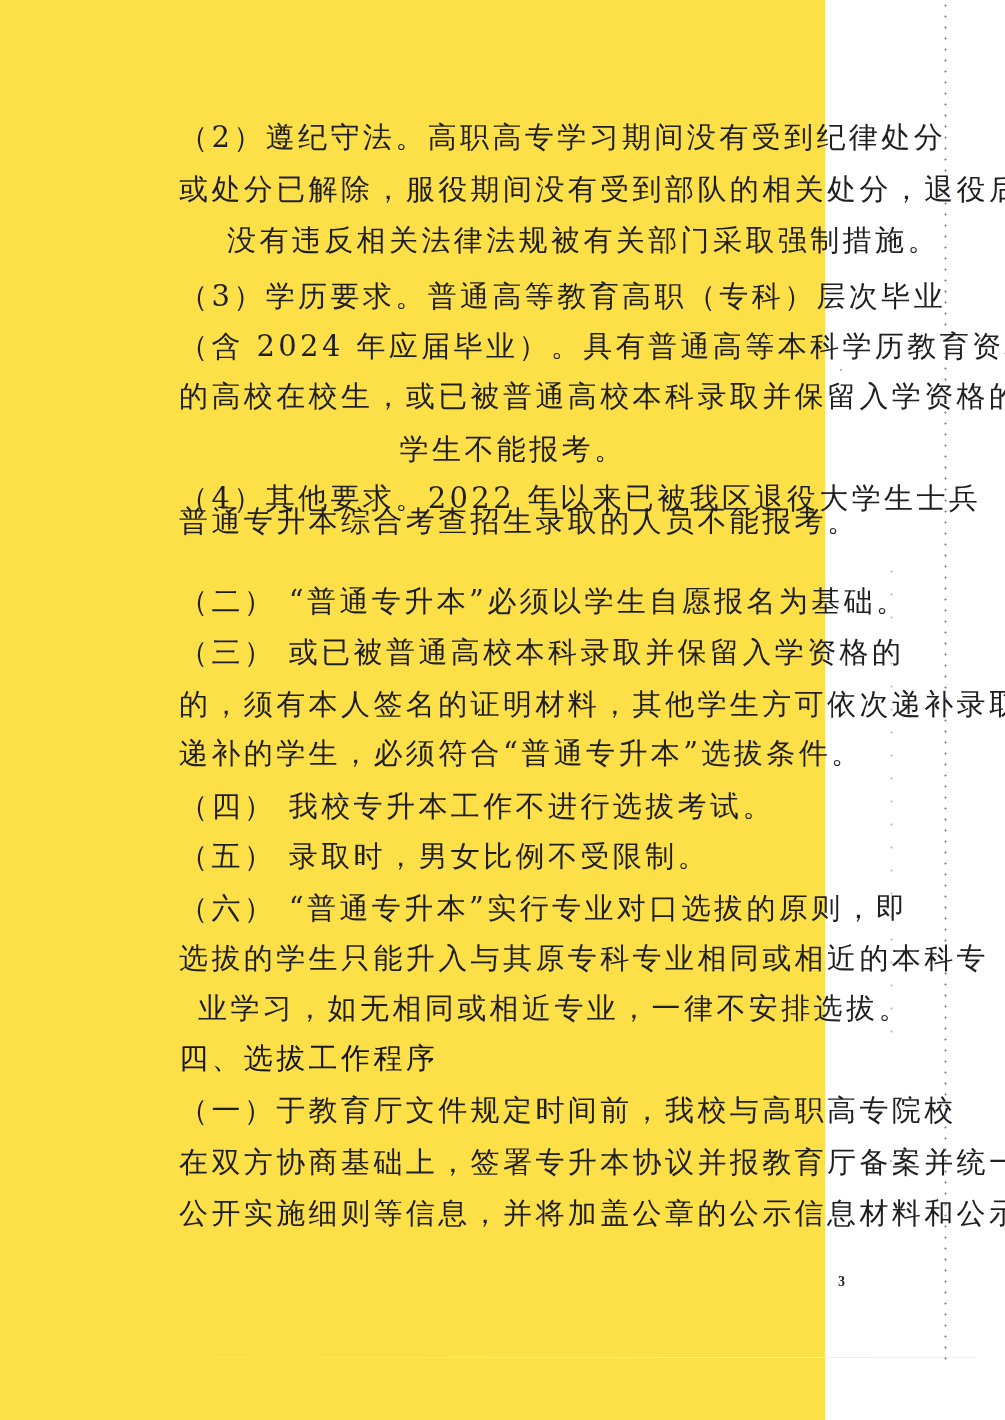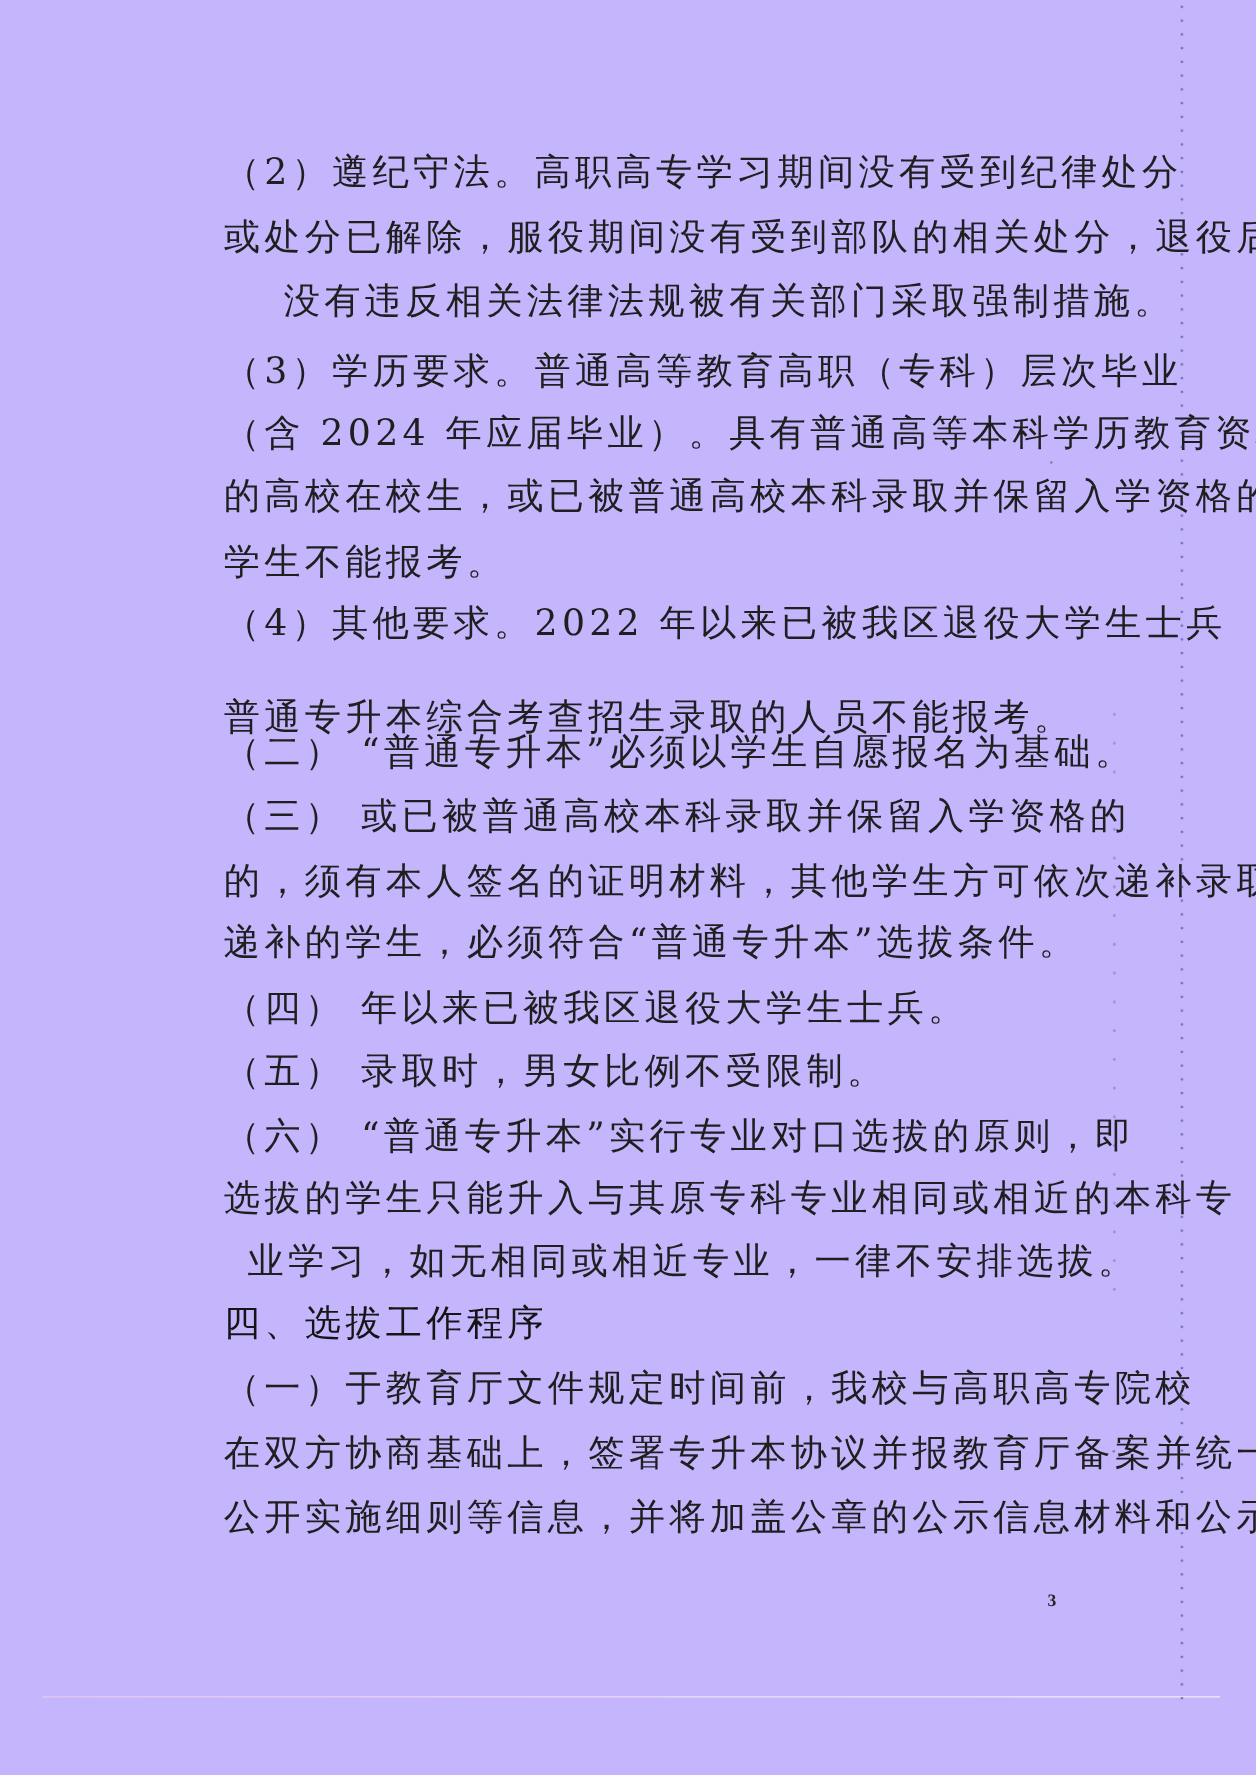--- a/index.html
+++ b/index.html
@@ -11,23 +11,23 @@
       width: 1005px;
       height: 1420px;
       position: relative;
       overflow: hidden;
       font-family: "DejaVu Serif", "Liberation Serif", serif;
       color: #1e1e1e;
     }
     .page {
       position: absolute;
       left: 0; top: 0;
-      width: 1005px;
+      width: 825px;
       height: 1420px;
-      background: #c4b5fd;
+      background: #fde047;
     }
     .line {
       position: absolute;
       left: 179px;
       width: 668px;
       height: 34px;
       line-height: 34px;
       font-size: 29px;
       letter-spacing: 3.4px;
       white-space: nowrap;
@@ -80,28 +80,28 @@
 <body>
 
 <div class="page">
   <div id="lines-container">
       <div class="line" style="top: 120px; left: 179px;">（2）遵纪守法。高职高专学习期间没有受到纪律处分</div>
       <div class="line" style="top: 172px;">或处分已解除，服役期间没有受到部队的相关处分，退役后</div>
       <div class="line" style="top: 223px; margin-left: 48px;">没有违反相关法律法规被有关部门采取强制措施。</div>
       <div class="line" style="top: 279px; left: 179px;">（3）学历要求。普通高等教育高职（专科）层次毕业</div>
       <div class="line" style="top: 329px;">（含 2024 年应届毕业）。具有普通高等本科学历教育资格</div>
       <div class="line" style="top: 379px;">的高校在校生，或已被普通高校本科录取并保留入学资格的</div>
-      <div class="line" style="top: 432px;">学生不能报考。</div>
+      <div class="line" style="top: 432px; text-align: center;">学生不能报考。</div>
       <div class="line" style="top: 481px; left: 179px;">（4）其他要求。2022 年以来已被我区退役大学生士兵</div>
-      <div class="line" style="top: 556px;">普通专升本综合考查招生录取的人员不能报考。</div>
+      <div class="line" style="top: 504px;">普通专升本综合考查招生录取的人员不能报考。</div>
       <div class="line" style="top: 584px; left: 179px;">（二） “普通专升本”必须以学生自愿报名为基础。</div>
       <div class="line" style="top: 635px; left: 179px;">（三） 或已被普通高校本科录取并保留入学资格的</div>
       <div class="line" style="top: 687px;">的，须有本人签名的证明材料，其他学生方可依次递补录取。</div>
       <div class="line" style="top: 736px;">递补的学生，必须符合“普通专升本”选拔条件。</div>
-      <div class="line" style="top: 789px; left: 179px;">（四） 年以来已被我区退役大学生士兵。</div>
+      <div class="line" style="top: 789px; left: 179px;">（四） 我校专升本工作不进行选拔考试。</div>
       <div class="line" style="top: 839px; left: 179px;">（五） 录取时，男女比例不受限制。</div>
       <div class="line" style="top: 891px; left: 179px;">（六） “普通专升本”实行专业对口选拔的原则，即</div>
       <div class="line" style="top: 941px;">选拔的学生只能升入与其原专科专业相同或相近的本科专</div>
       <div class="line" style="top: 991px; margin-left: 19px;">业学习，如无相同或相近专业，一律不安排选拔。</div>
       <div class="line heading" style="top: 1041px;">四、选拔工作程序</div>
       <div class="line" style="top: 1093px; left: 179px;">（一）于教育厅文件规定时间前，我校与高职高专院校</div>
       <div class="line" style="top: 1145px;">在双方协商基础上，签署专升本协议并报教育厅备案并统一</div>
       <div class="line" style="top: 1196px;">公开实施细则等信息，并将加盖公章的公示信息材料和公示</div>
     </div>
 

